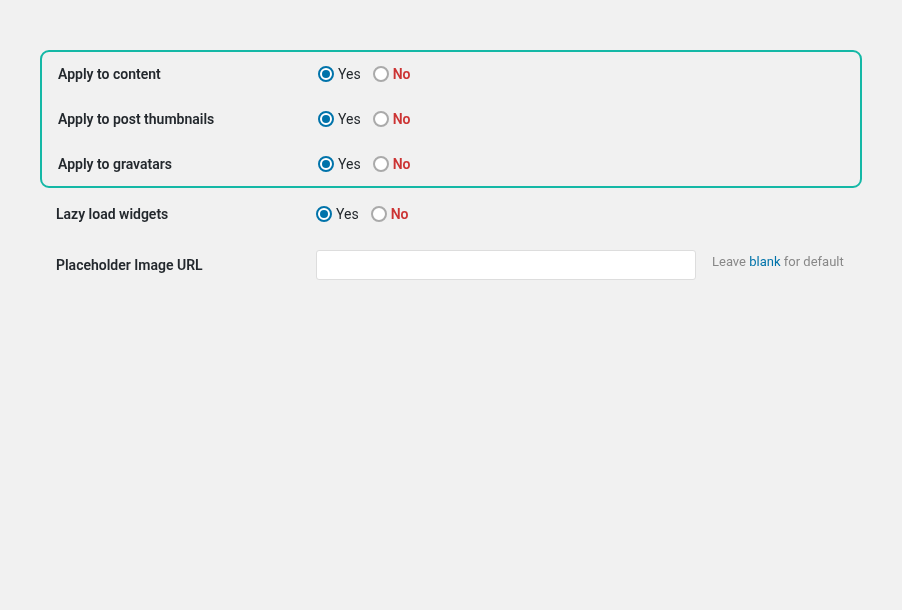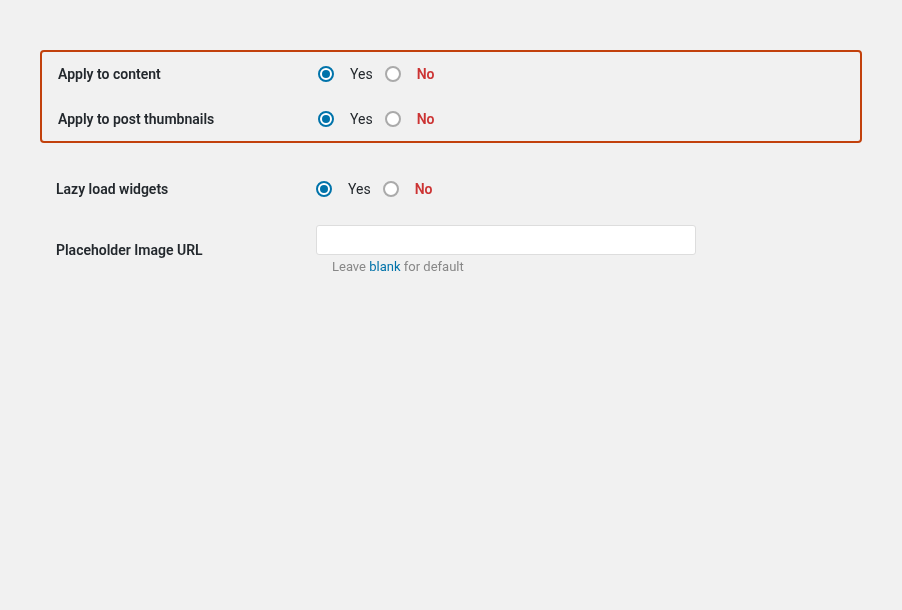--- a/index.html
+++ b/index.html
@@ -36,23 +36,23 @@
       font-weight: 600;
       color: #23282d;
       font-size: 14px;
     }
 
     .options-table tr td:last-child {
       font-size: 14px;
     }
 
     .highlight-box {
-      border: 2px solid #c2410c;
-      border-radius: 4px;
-      margin-bottom: 24px;
+      border: 2px solid #14b8a6;
+      border-radius: 9px;
+      margin-bottom: 4px;
     }
 
     .highlight-box .options-table tr {
       border-bottom: 1px solid transparent;
     }
 
     .highlight-box .options-table tr:last-child {
       border-bottom: none;
     }
 
@@ -66,21 +66,21 @@
 
     .radio-group {
       display: flex;
       align-items: center;
       gap: 6px;
     }
 
     .radio-group label {
       display: flex;
       align-items: center;
-      gap: 16px;
+      gap: 4px;
       cursor: pointer;
       color: #23282d;
       font-size: 14px;
       margin-right: 6px;
     }
 
     
     input[type="radio"] {
       -webkit-appearance: none;
       appearance: none;
@@ -132,21 +132,21 @@
 
     .placeholder-hint {
       font-size: 13px;
       color: #888;
       margin-top: 4px;
       padding-left: 16px;
     }
 
     .placeholder-cell {
       display: flex;
-      flex-direction: column;
+      flex-direction: row;
     }
   </style>
 </head>
 <body>
 
 <h1></h1>
 
 <div class="highlight-box">
   <table class="options-table">
     <tbody id="highlighted-rows">
@@ -173,20 +173,35 @@
                 <input type="radio" name="apply-to-post-thumbnails" value="yes" checked="" style="">
                 <span class="yes-label">Yes</span>
               </label>
               <label>
                 <input type="radio" name="apply-to-post-thumbnails" value="no" style="">
                 <span class="no-label">No</span>
               </label>
             </div>
           </td>
         </tr>
+        <tr>
+          <td>Apply to gravatars</td>
+          <td>
+            <div class="radio-group">
+              <label>
+                <input type="radio" name="apply-to-gravatars" value="yes" checked="" style="">
+                <span class="yes-label">Yes</span>
+              </label>
+              <label>
+                <input type="radio" name="apply-to-gravatars" value="no" style="">
+                <span class="no-label">No</span>
+              </label>
+            </div>
+          </td>
+        </tr>
       </tbody>
   </table>
 </div>
 
 <div class="normal-section">
   <table class="options-table">
     <tbody id="normal-rows">
         <tr>
           <td>Lazy load widgets</td>
           <td>

